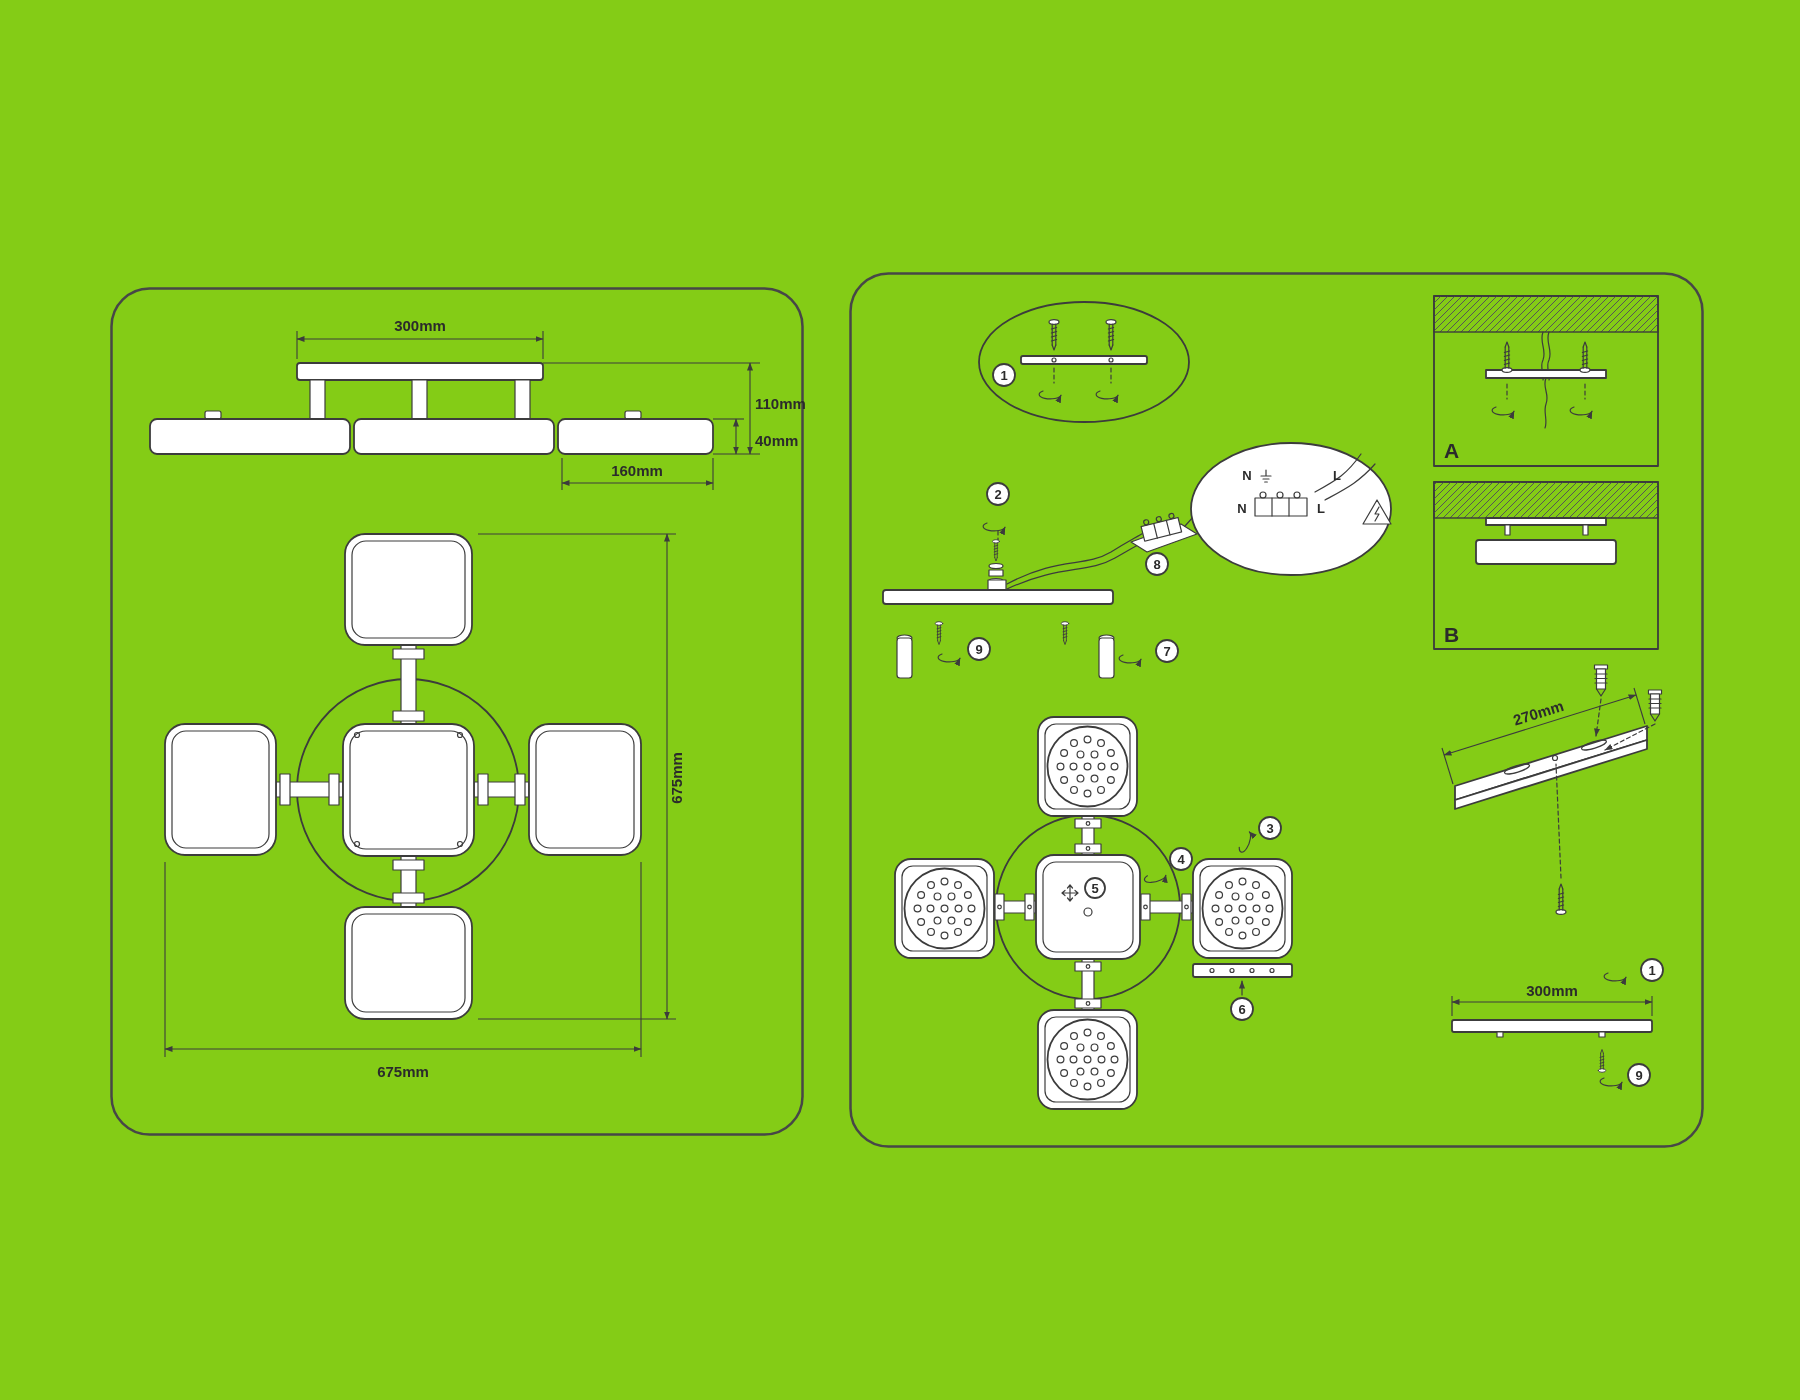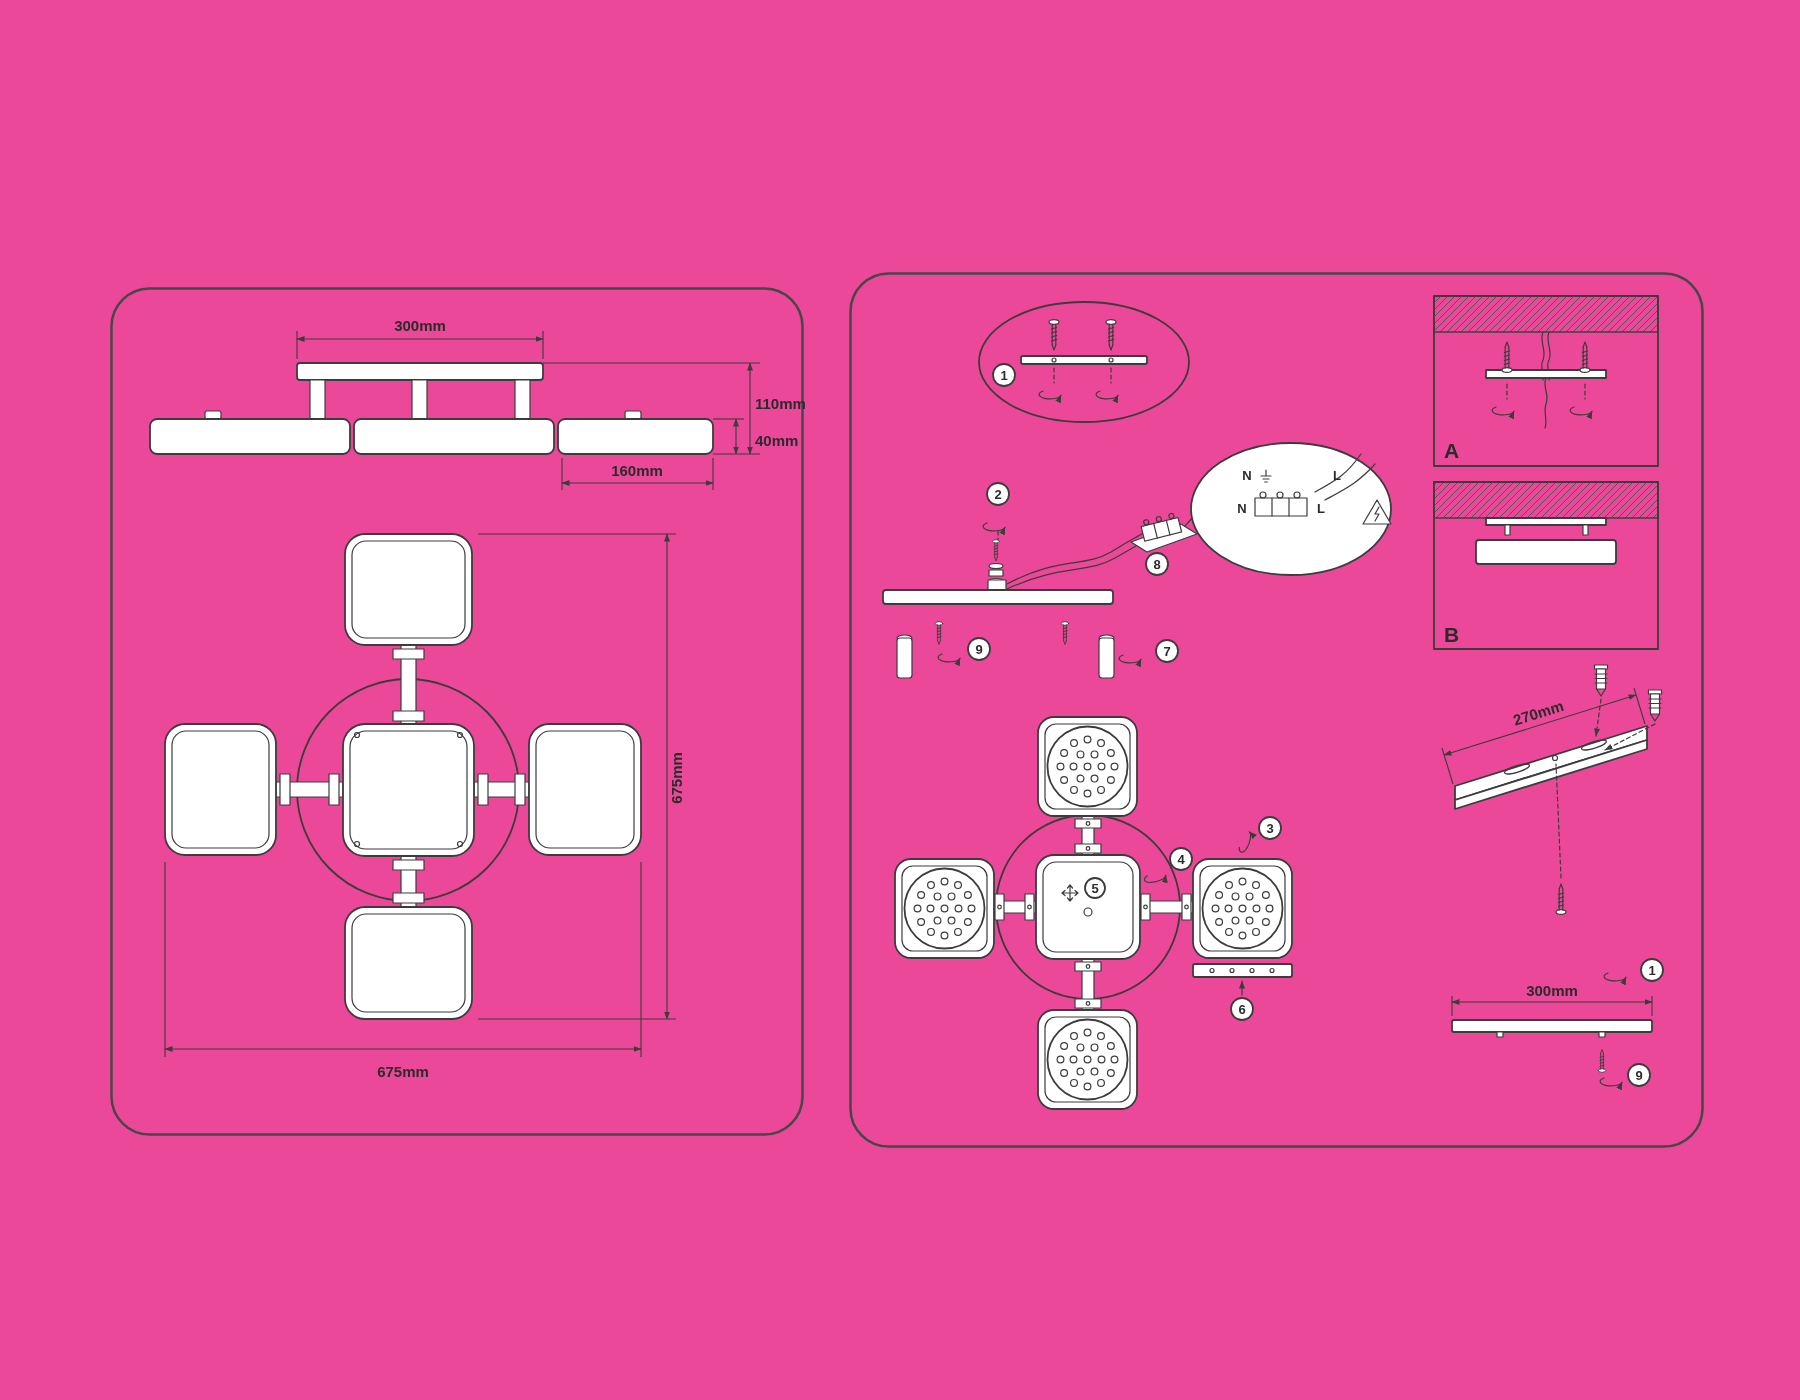--- a/index.html
+++ b/index.html
@@ -1,16 +1,16 @@
 <!DOCTYPE html>
 <html><head>
 <meta charset="utf-8">
 <style>
   html,body { margin:0; padding:0; background:#ffffff; }
-  .canvas { position:relative; width:1800px; height:1400px; background:#ec4899;
+  .canvas { position:relative; width:1800px; height:1400px; background:#84cc16;
             font-family:"Liberation Sans", sans-serif; }
   svg.panel { position:absolute; overflow:visible; }
   .ln      { fill:none; stroke:#3c3c3c; stroke-width:1.8; stroke-linejoin:round; stroke-linecap:round; }
   .ln-thin { fill:none; stroke:#3c3c3c; stroke-width:1.2; stroke-linejoin:round; stroke-linecap:round; }
   .dim-ln  { fill:none; stroke:#3c3c3c; stroke-width:1.1; }
   .fw      { fill:#ffffff; }
   .hatchband { stroke:#3c3c3c; stroke-width:1.4; }
   .dashed  { stroke-dasharray:4 3; }
   .panel-border { fill:none; stroke:#474747; stroke-width:2.5; }
   text { fill:#2b2b2b; }

